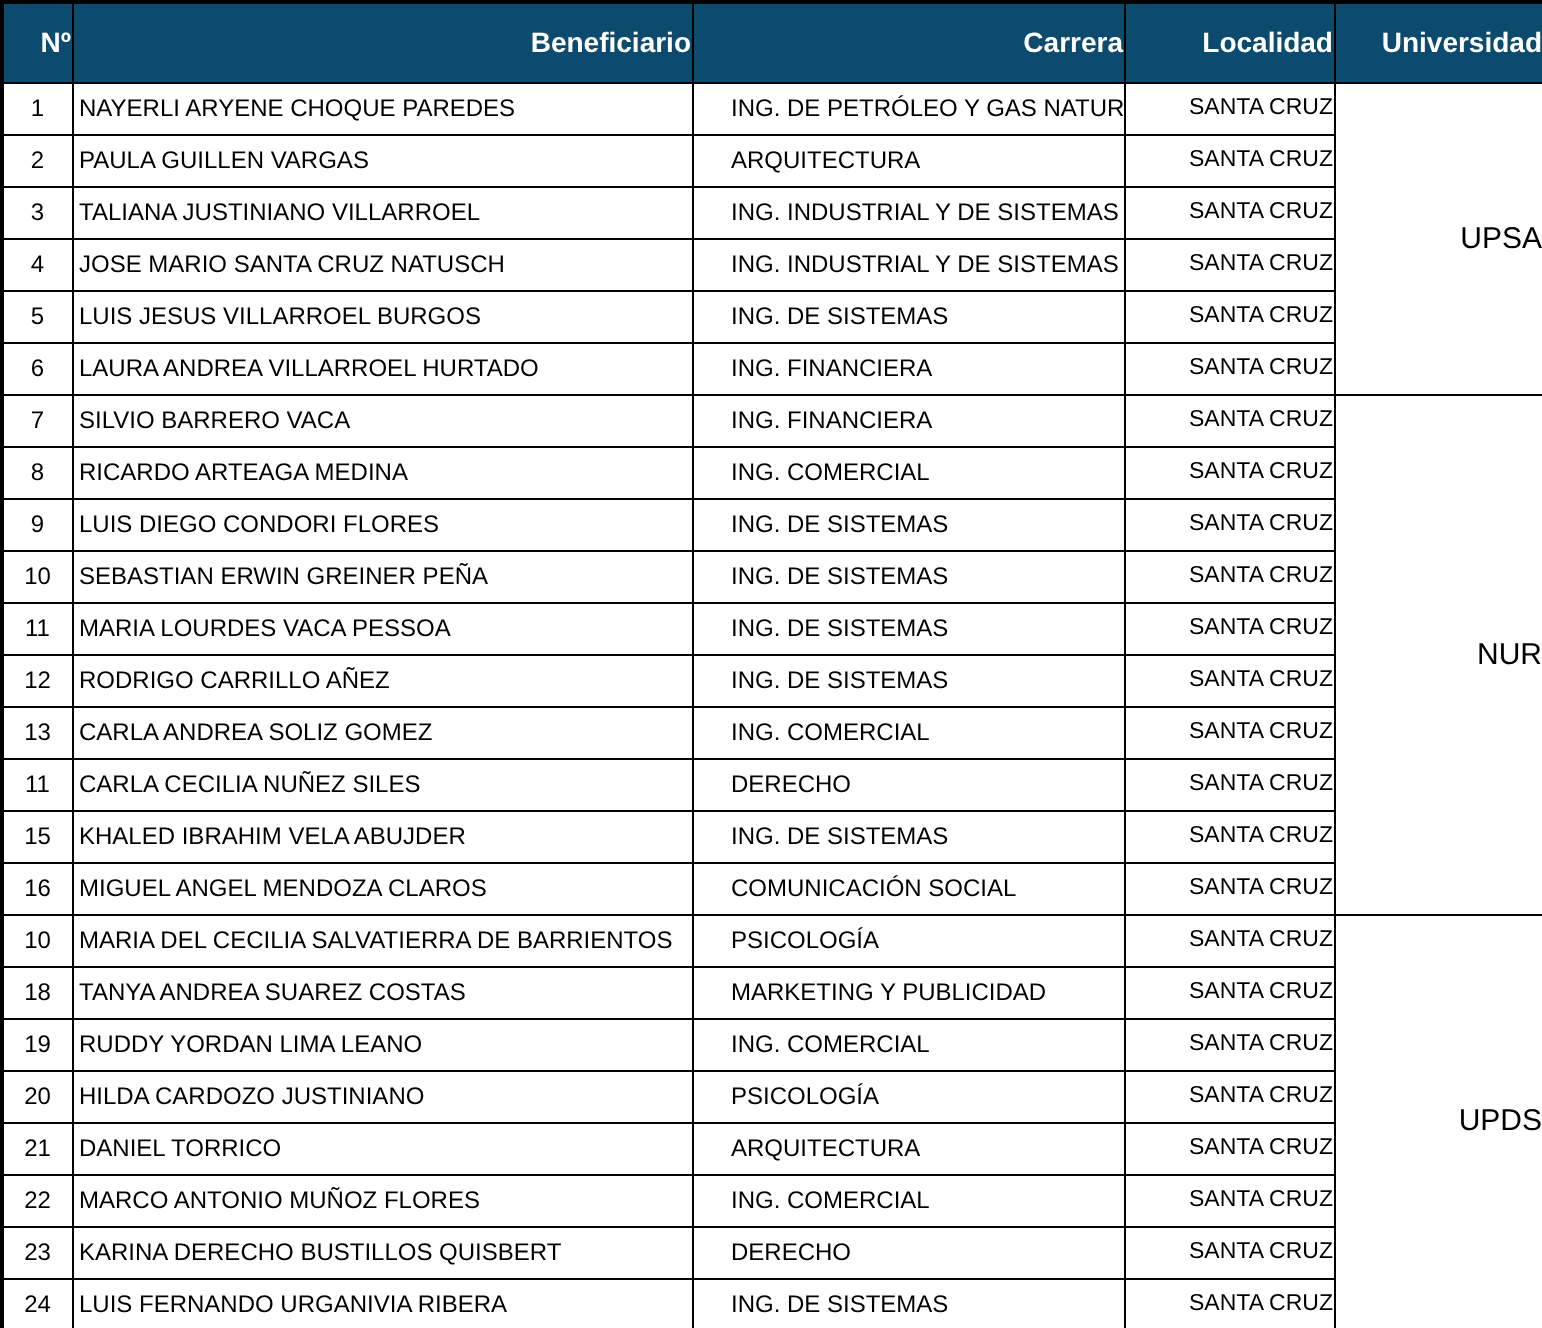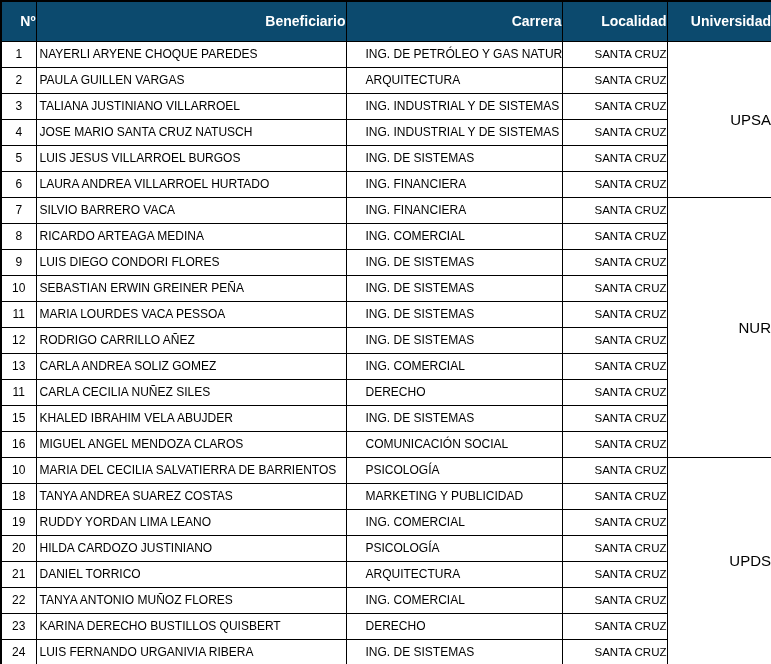--- a/index.html
+++ b/index.html
@@ -185,21 +185,21 @@
     <td class="loc-cell">SANTA CRUZ</td>
   </tr>
       <tr>
     <td class="num-cell">21</td>
     <td class="ben-cell">DANIEL TORRICO</td>
     <td class="car-cell">ARQUITECTURA</td>
     <td class="loc-cell">SANTA CRUZ</td>
   </tr>
       <tr>
     <td class="num-cell">22</td>
-    <td class="ben-cell">TANYA ANTONIO MUÑOZ FLORES</td>
+    <td class="ben-cell">MARCO ANTONIO MUÑOZ FLORES</td>
     <td class="car-cell">ING. COMERCIAL</td>
     <td class="loc-cell">SANTA CRUZ</td>
   </tr>
       <tr>
     <td class="num-cell">23</td>
     <td class="ben-cell">KARINA DERECHO BUSTILLOS QUISBERT</td>
     <td class="car-cell">DERECHO</td>
     <td class="loc-cell">SANTA CRUZ</td>
   </tr>
       <tr>

